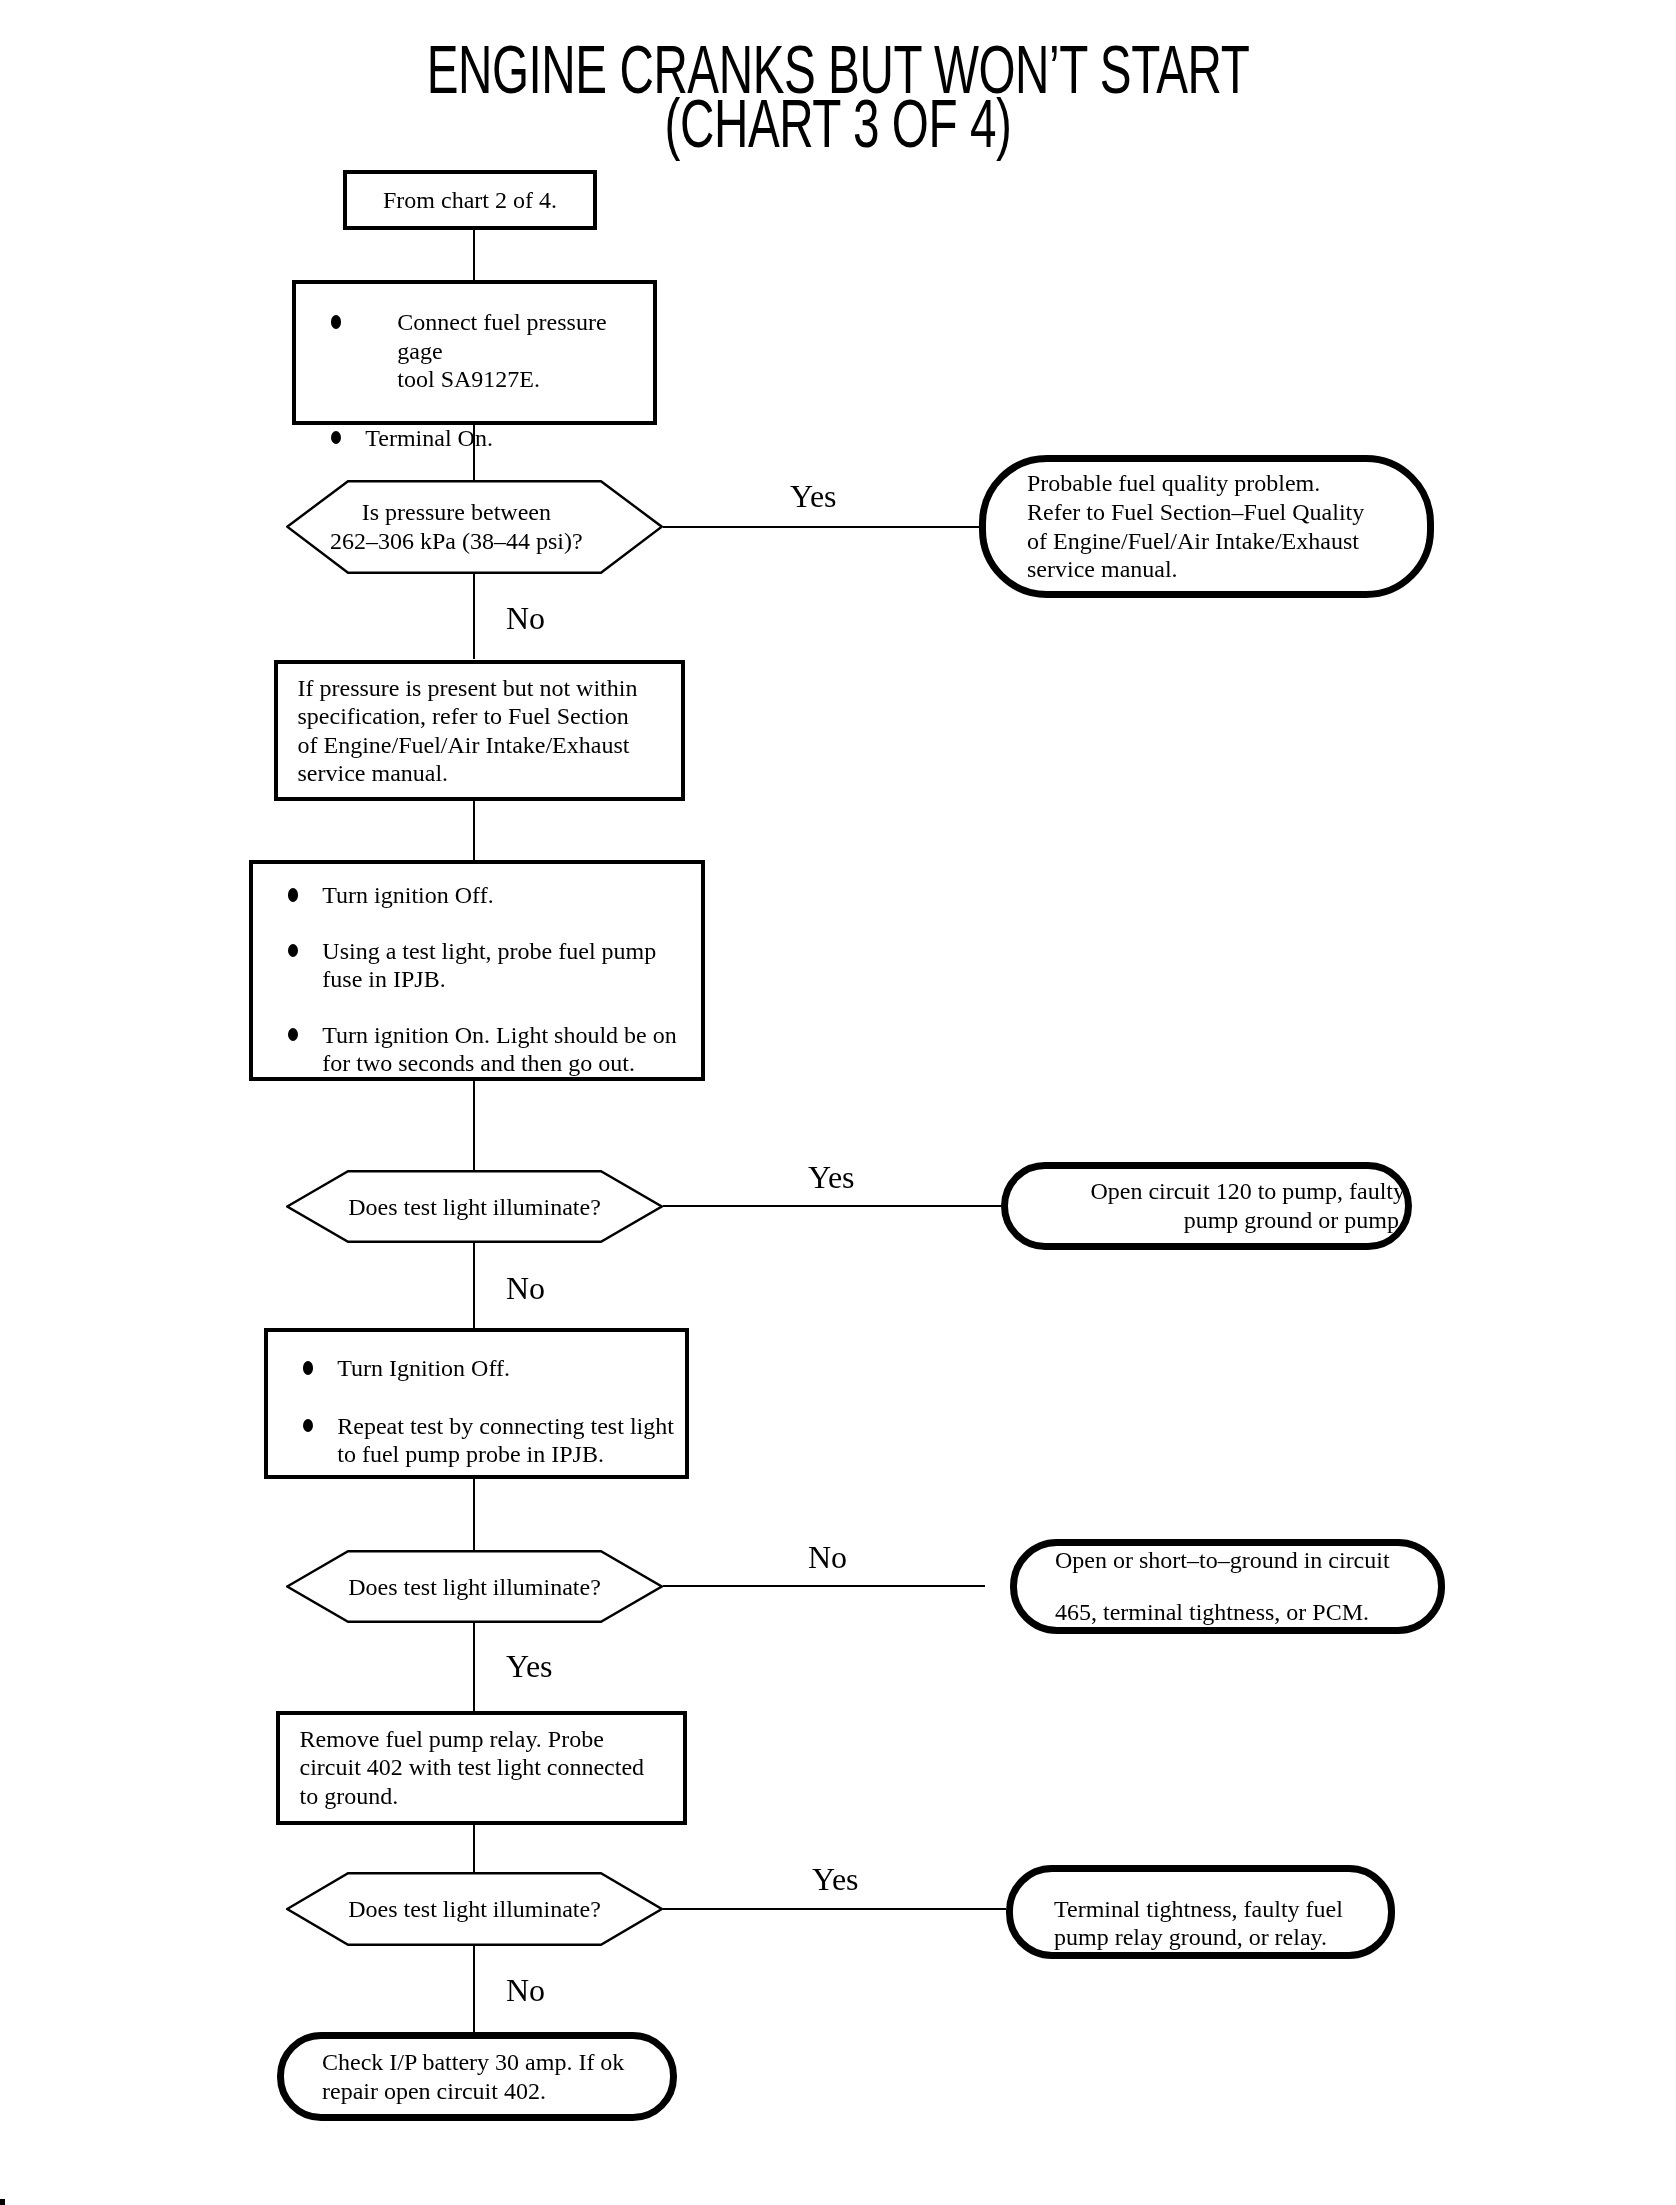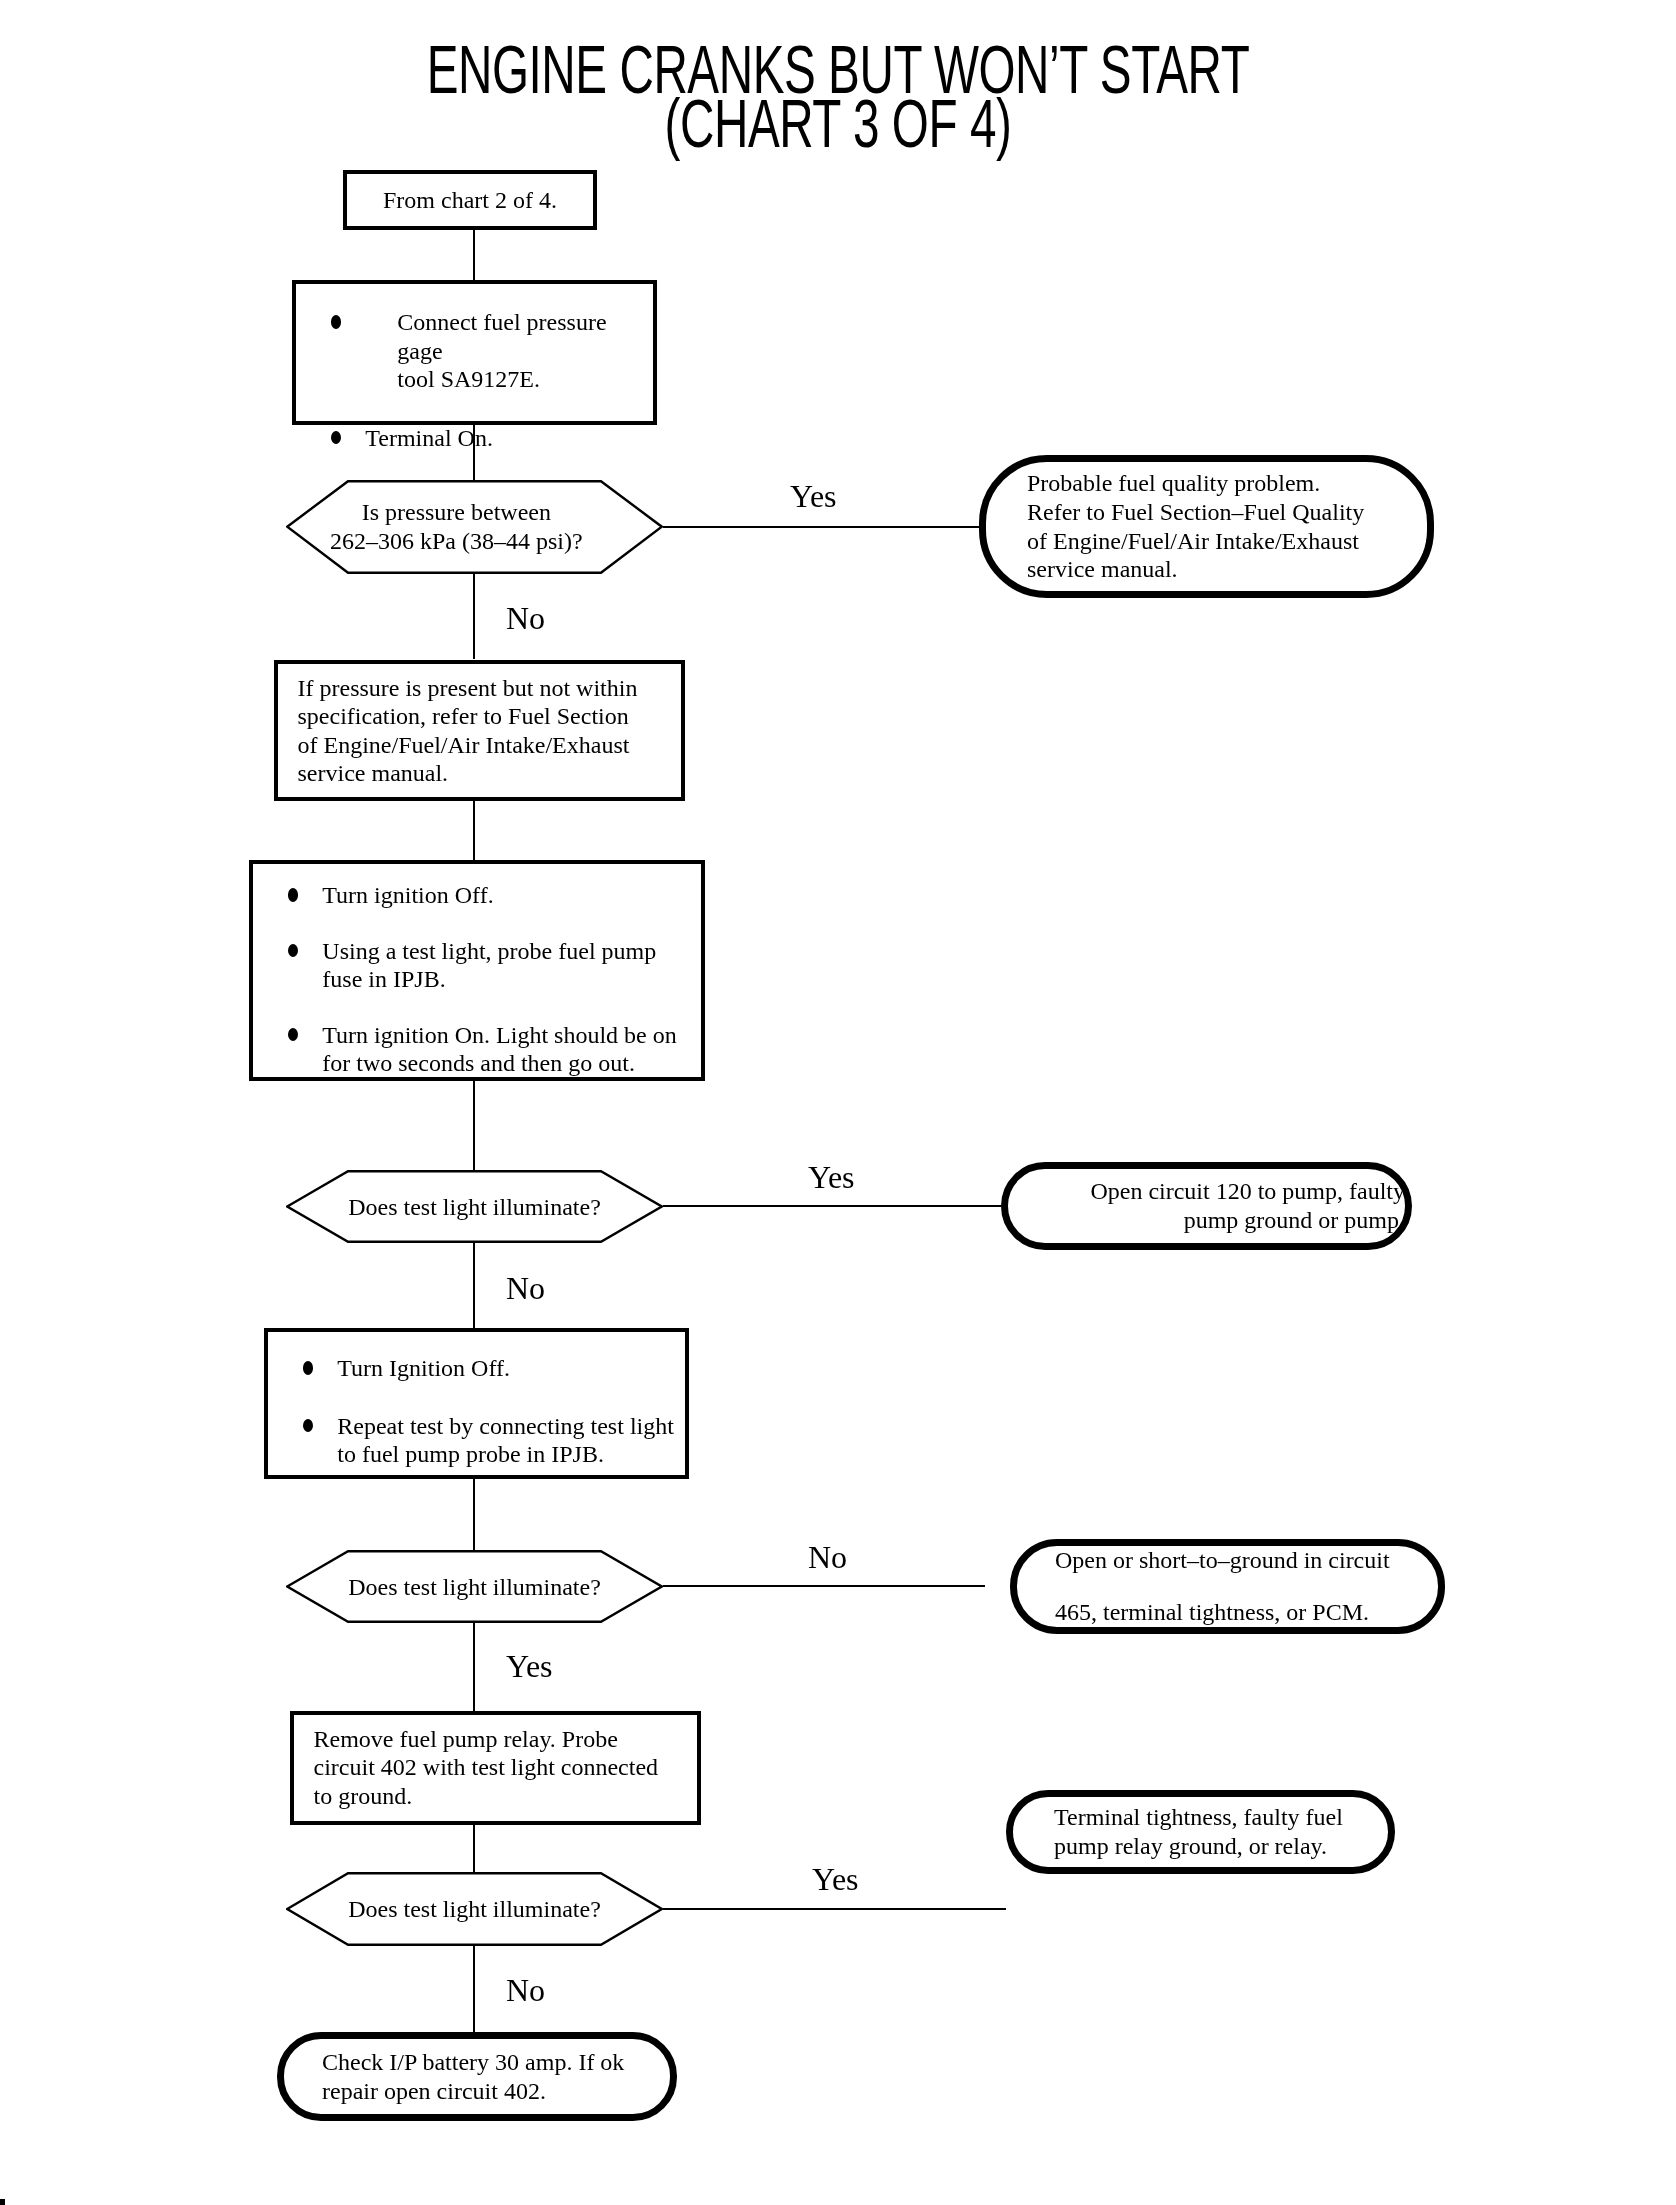--- a/index.html
+++ b/index.html
@@ -161,40 +161,40 @@
   <div class="abs hline" style="left:663px;top:1585px;width:322px;"></div>
   <div class="abs lbl" style="left:808px;top:1544px;">No</div>
   <div class="abs oval txt" style="left:1010px;top:1539px;width:435px;height:95px;border-radius:47px;padding-left:38px;justify-content:space-between;">
     <div>Open or short–to–ground in circuit</div>
     <div>465, terminal tightness, or PCM.</div>
   </div>
 
   <div class="abs vline" style="left:473px;top:1623px;height:88px;"></div>
   <div class="abs lbl" style="left:506px;top:1653px;">Yes</div>
 
-  <div class="abs box txt" style="left:290px;top:1711px;width:411px;height:114px;padding:9.7px 6px 0 19.5px;">
+  <div class="abs box txt" style="left:276px;top:1711px;width:411px;height:114px;padding:9.7px 6px 0 19.5px;">
     <div>Remove fuel pump relay. Probe</div>
     <div>circuit 402 with test light connected</div>
     <div>to ground.</div>
   </div>
 
   <div class="abs vline" style="left:473px;top:1825px;height:47px;"></div>
 
   <div class="abs hex" style="left:286px;top:1872px;width:377px;height:74px;">
     <svg viewBox="0 0 620 122" preserveAspectRatio="none">
       <polygon points="2,61 102,2 518,2 618,61 518,120 102,120" fill="#ffffff" stroke="#000000" stroke-width="4"></polygon>
     </svg>
     <div class="hex-txt txt" style="left:0;width:100%;text-align:center;">
       <div>Does test light illuminate?</div>
     </div>
   </div>
 
   <div class="abs hline" style="left:663px;top:1908px;width:343px;"></div>
   <div class="abs lbl" style="left:812px;top:1866px;">Yes</div>
-  <div class="abs oval txt" style="left:1006px;top:1790px;width:389px;height:84px;border-radius:46px;padding-left:41px;">
+  <div class="abs oval txt" style="left:1006px;top:1865px;width:389px;height:94px;border-radius:46px;padding-left:41px;justify-content:flex-end;">
     <div>Terminal tightness, faulty fuel</div>
     <div>pump relay ground, or relay.</div>
   </div>
 
   <div class="abs vline" style="left:473px;top:1946px;height:86px;"></div>
   <div class="abs lbl" style="left:506px;top:1977px;">No</div>
 
   <div class="abs oval txt" style="left:277px;top:2032px;width:400px;height:89px;border-radius:44px;padding-left:38px;">
     <div>Check I/P battery 30 amp. If ok</div>
     <div>repair open circuit 402.</div>

